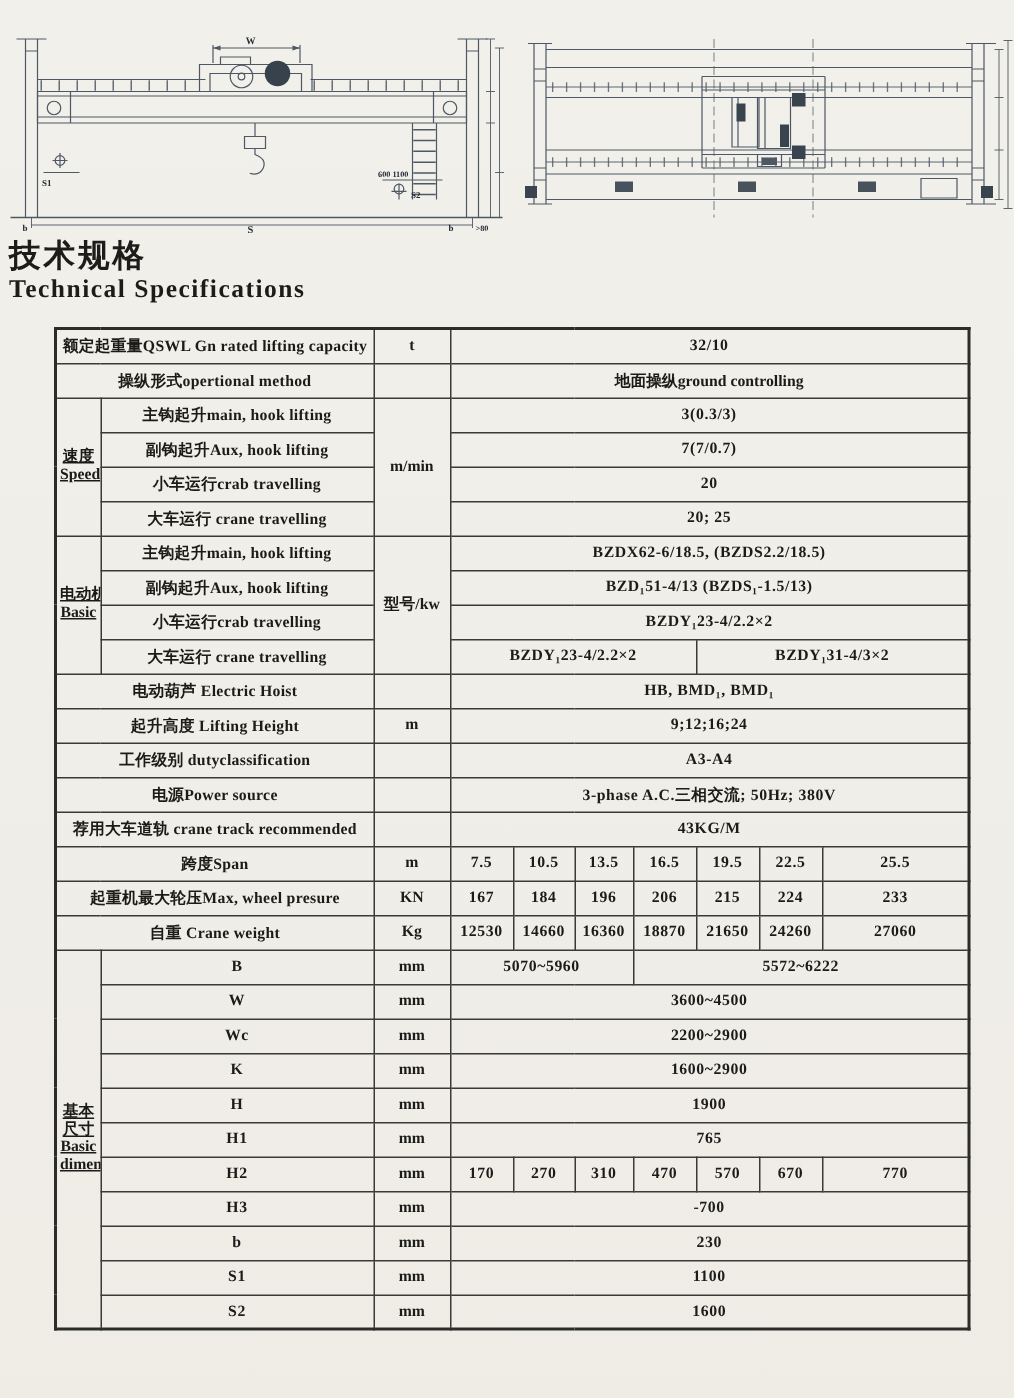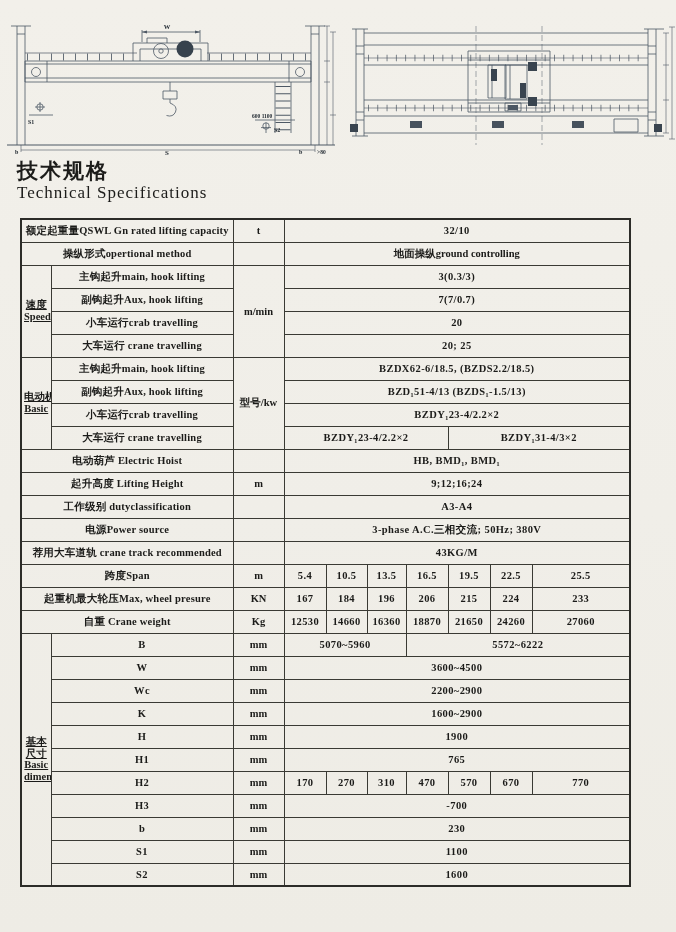--- a/index.html
+++ b/index.html
@@ -7,26 +7,26 @@
   #page{
     position:relative; width:676px; height:932px; overflow:hidden;
     background:#f1efe9;
     background-image:linear-gradient(180deg,#f2f0ea 0%,#f0eee8 55%,#eeece5 100%);
     font-family:"Liberation Serif","DejaVu Serif",serif;
     color:#1c1c1a;
   }
   .drawing{position:absolute;}
   #front-svg{left:4px; top:14px;}
   #plan-svg{left:342px; top:24px;}
-  .titleblock{position:absolute; left:17px; top:160px;}
+  .titleblock{position:absolute; left:6px; top:160px;}
   .title-zh{font-size:21px; font-weight:bold; letter-spacing:2px; line-height:1.05;
     font-family:"Liberation Sans","DejaVu Sans",sans-serif;}
-  .title-en{font-size:17px; font-weight:normal; letter-spacing:1px; margin-top:1px;}
+  .title-en{font-size:17px; font-weight:bold; letter-spacing:1px; margin-top:1px;}
   table.spec{
-    position:absolute; left:20px; top:218px; width:609px;
+    position:absolute; left:36px; top:218px; width:609px;
     border-collapse:collapse; table-layout:fixed;
     font-size:10.5px; font-weight:bold; text-align:center; color:#1b1b19;
     border:2px solid #2c2c28;
   }
   table.spec td{border:1px solid #3a3a34; padding:0 2px; overflow:hidden; white-space:nowrap;}
   table.spec tr{height:23px;}
   .grp{line-height:1.12; font-size:10.5px;text-decoration:underline;}
   .lab{letter-spacing:0.2px;}
   .num{letter-spacing:0.4px;}
   svg text{font-family:"Liberation Serif","DejaVu Serif",serif;}
@@ -200,21 +200,21 @@
     </tr>
     <tr>
       <td colspan="2" class="lab">荐用大车道轨 crane track recommended</td>
       <td></td>
       <td colspan="7" class="num">43KG/M</td>
     </tr>
 
     <tr>
       <td colspan="2" class="lab">跨度Span</td>
       <td>m</td>
-      <td class="num">5.4</td>
+      <td class="num">7.5</td>
       <td class="num">10.5</td>
       <td class="num">13.5</td>
       <td class="num">16.5</td>
       <td class="num">19.5</td>
       <td class="num">22.5</td>
       <td class="num">25.5</td>
     </tr>
     <tr>
       <td colspan="2" class="lab">起重机最大轮压Max, wheel presure</td>
       <td>KN</td>

